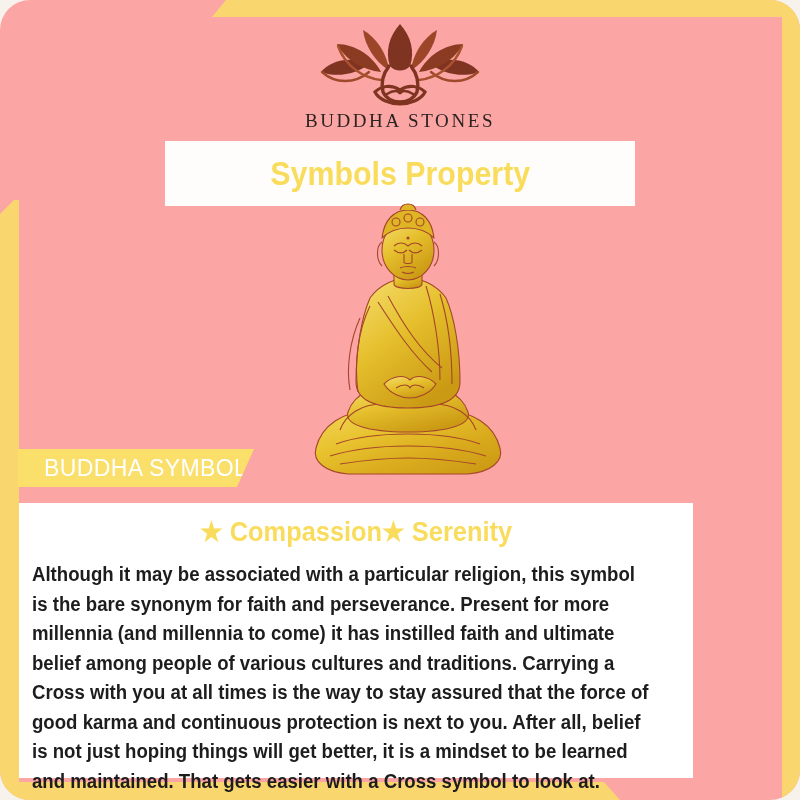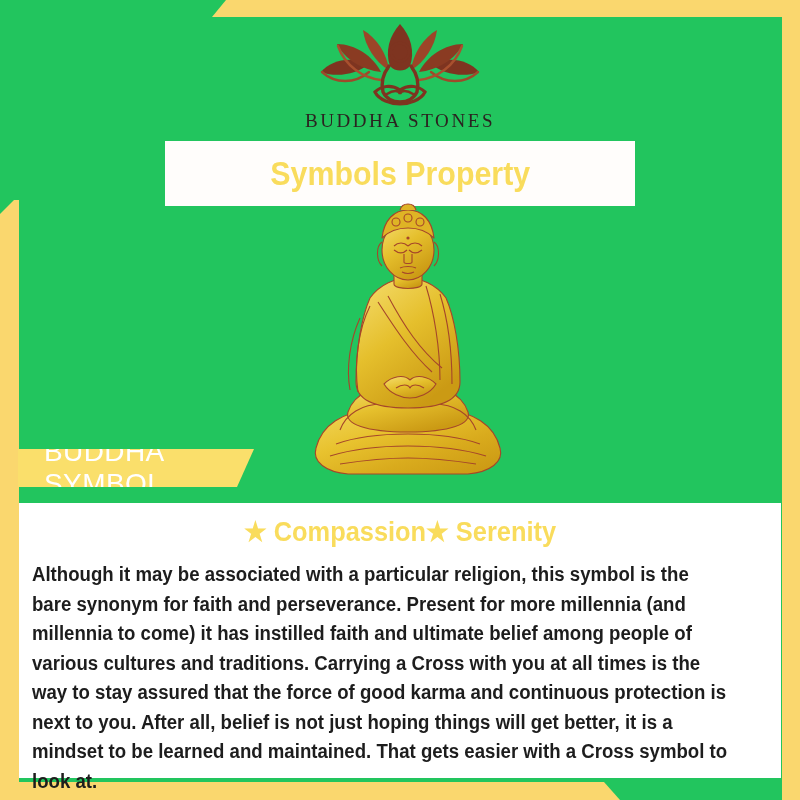--- a/index.html
+++ b/index.html
@@ -11,22 +11,23 @@
     height: 800px;
     overflow: hidden;
     font-family: "Liberation Sans", sans-serif;
     background: #f7f2ec;
   }
 
   #page {
     position: relative;
     width: 800px;
     height: 800px;
-    background: #22c55e;
+    background: #fca5a5;
     overflow: hidden;
+    border-radius: 30px;
   }
 
   
   .deco-top-right {
     position: absolute;
     top: 0;
     left: 212px;
     width: 588px;
     height: 17px;
     background: #fad76e;
@@ -122,31 +123,31 @@
     width: 236px;
     height: 38px;
     background: #fadf6b;
     clip-path: polygon(0 0, 100% 0, calc(100% - 17px) 100%, 0 100%);
     display: flex;
     align-items: center;
   }
   .section-banner-label {
     padding-left: 26px;
     color: #ffffff;
-    font-size: 28px;
+    font-size: 23px;
     letter-spacing: 0.4px;
     font-weight: 400;
   }
 
   
   .content-card {
     position: absolute;
     left: 19px;
     top: 503px;
-    width: 762px;
+    width: 674px;
     height: 275px;
     background: #ffffff;
   }
   .subtitle {
     margin: 13px 0 0 0;
     text-align: center;
     font-family: "Liberation Sans Narrow", "Liberation Sans", sans-serif;
     font-weight: bold;
     font-size: 27px;
     color: #f9dc5c;

